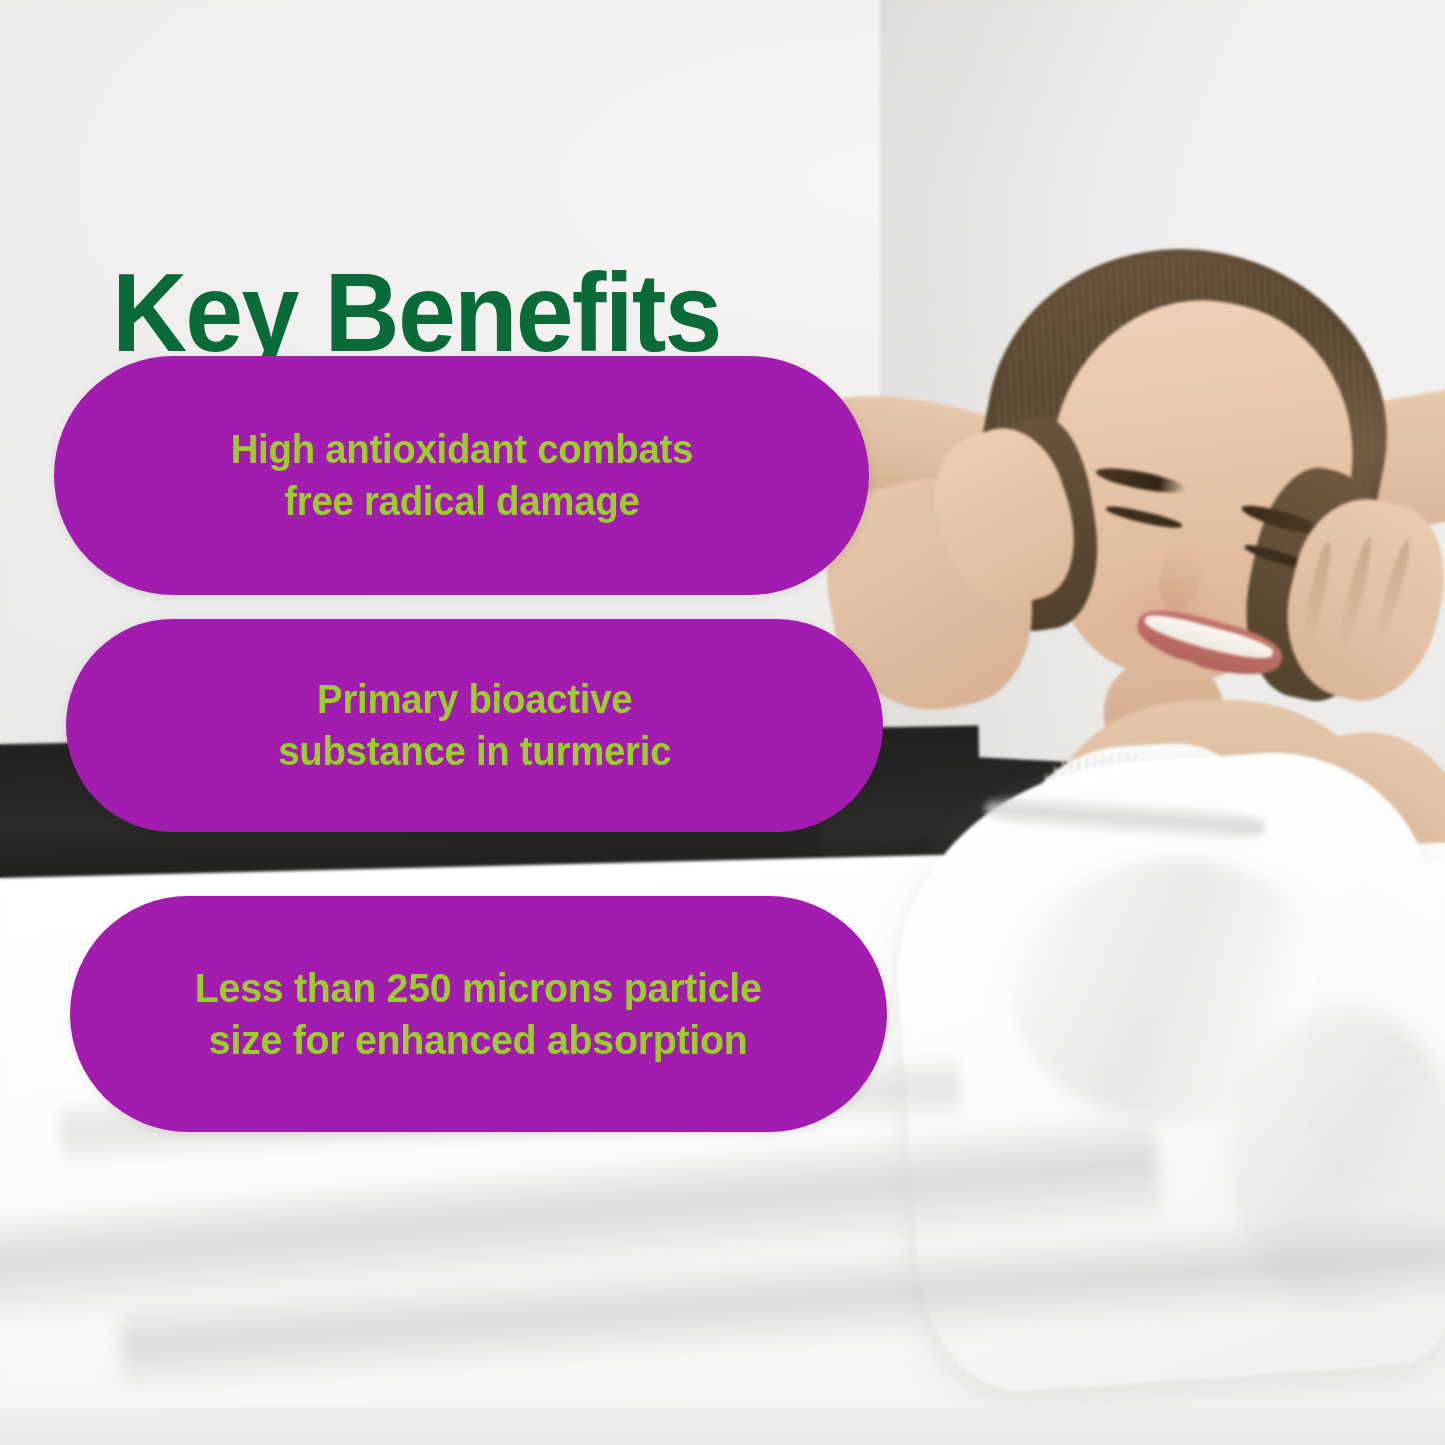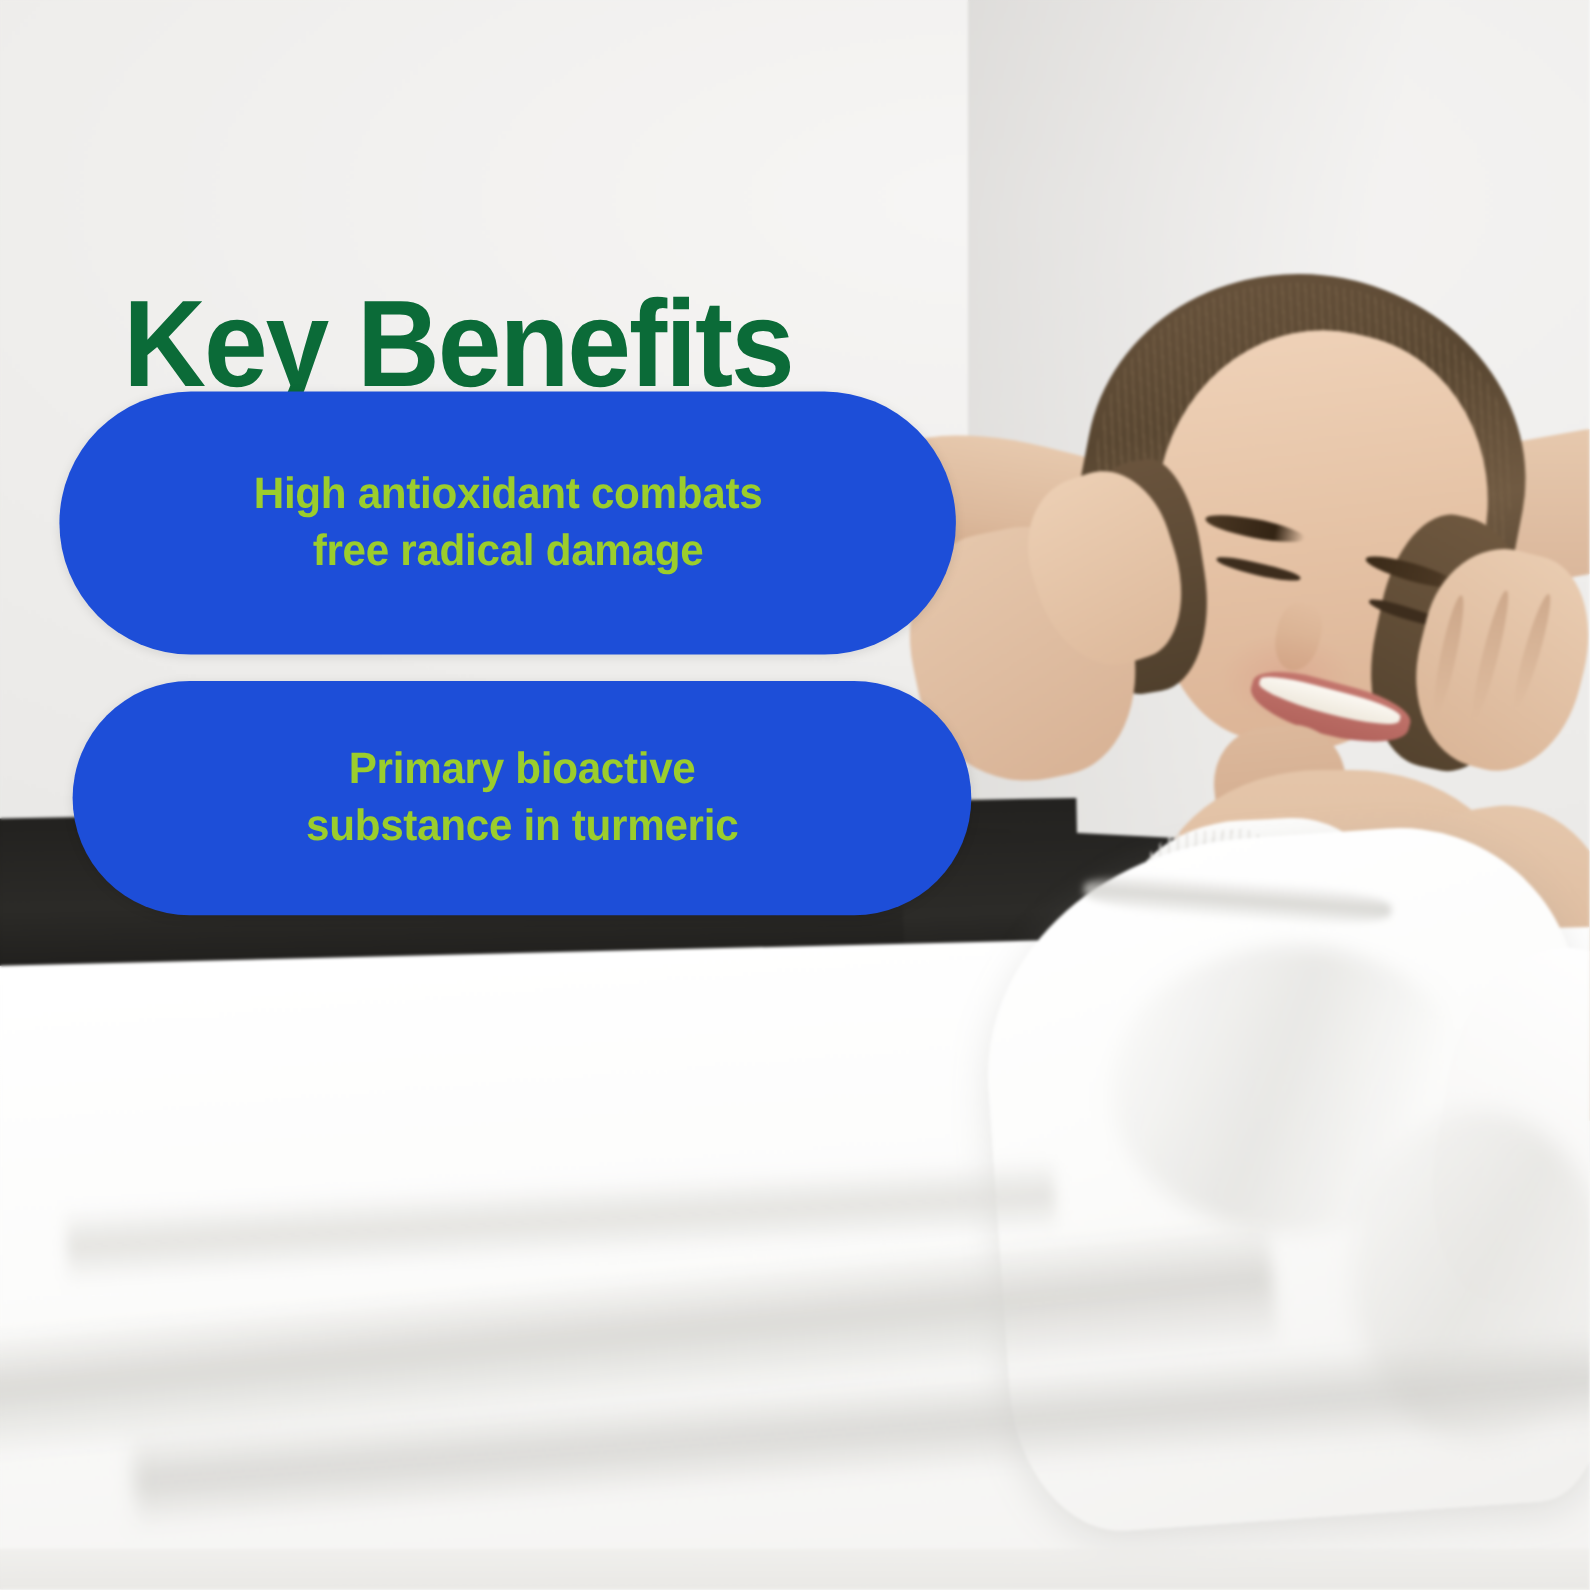--- a/index.html
+++ b/index.html
@@ -373,21 +373,21 @@
     letter-spacing: -2px;
     color: #0b6b38;
     font-family: "Liberation Sans", sans-serif;
     transform: scaleX(.93);
     transform-origin: left top;
     white-space: nowrap;
   }
 
   .pill {
     position: absolute;
-    background: #1d4ed8;
+    background: #a21caf;
     border-radius: 999px;
     display: flex;
     align-items: center;
     justify-content: center;
     text-align: center;
     box-shadow: 0 2px 10px rgba(0,0,0,.10);
   }
   .pill-text {
     color: #9bcd2c;
     font-weight: 700;
@@ -477,15 +477,21 @@
       </div>
     </div>
 
     <div class="pill" id="pill-2">
       <div class="pill-text">
         <span>Primary bioactive</span><br>
         <span>substance in turmeric</span>
       </div>
     </div>
 
+    <div class="pill" id="pill-3">
+      <div class="pill-text">
+        <span>Less than 250 microns particle</span><br>
+        <span>size for enhanced absorption</span>
+      </div>
+    </div>
 
   </div>
 </div>
 
 </body></html>

